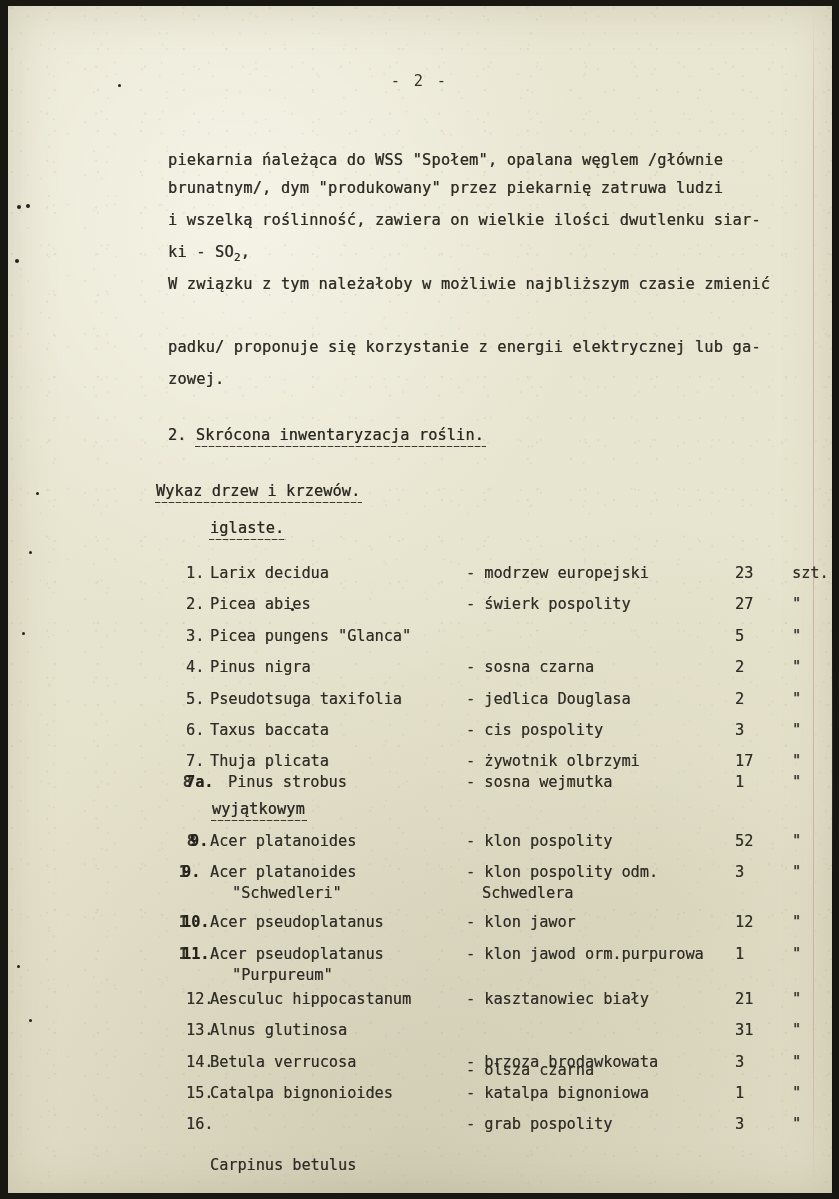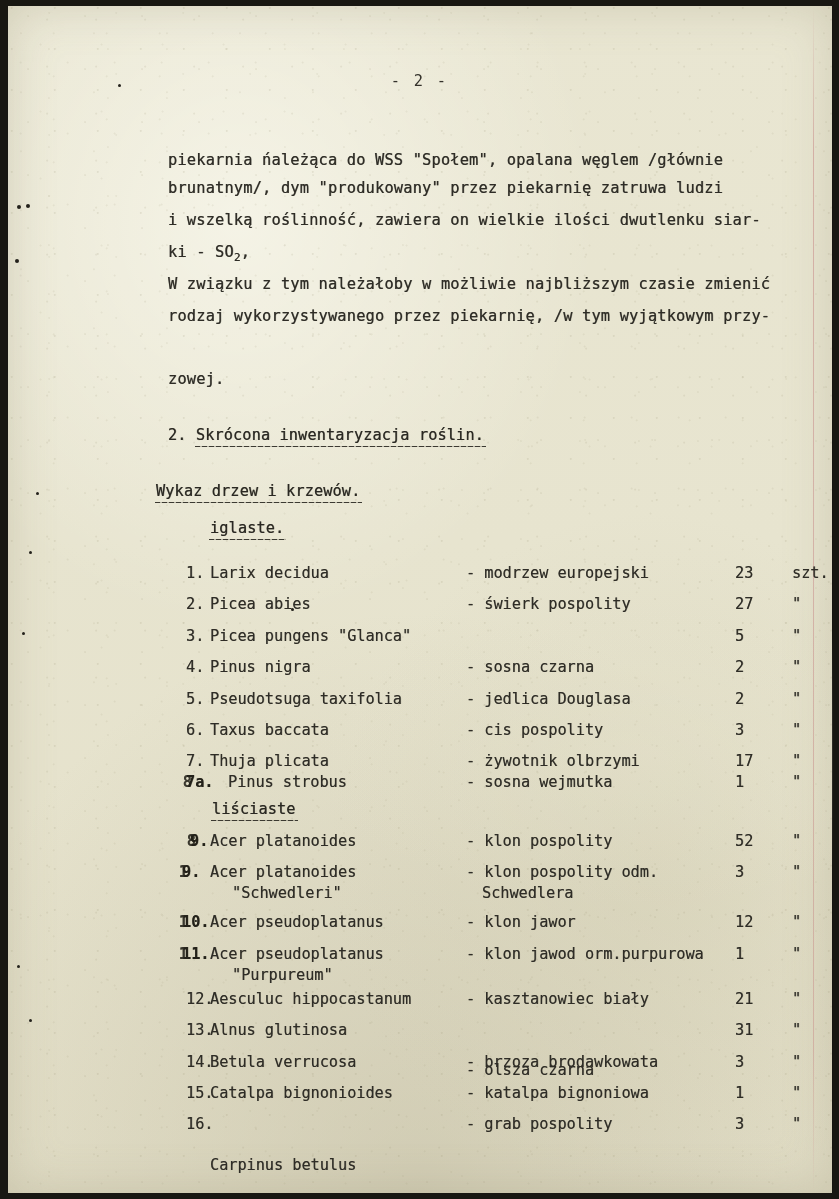--- a/index.html
+++ b/index.html
@@ -197,21 +197,21 @@
 
     <div class="pageno">- 2 -</div>
 
     <div class="ln body-ln" style="top:153px;">piekarnia ńależąca do WSS "Społem", opalana węglem /głównie</div>
     <div class="ln body-ln" style="top:181px;">brunatnym/, dym "produkowany" przez piekarnię zatruwa ludzi</div>
     <div class="ln body-ln" style="top:213px;">i wszelką roślinność, zawiera on wielkie ilości dwutlenku siar-</div>
 
     <div class="ln body-ln" style="top:245px;"><span>ki - SO</span><sub>2</sub><span>,</span></div>
 
     <div class="ln body-ln" style="top:277px;">W związku z tym należałoby w możliwie najbliższym czasie zmienić</div>
-    <div class="ln body-ln" style="top:309px;">rodzaj wykorzystywanego przez piekarnię, /w tym wyjątkowym przy-</div>
+    <div class="ln body-ln" style="top:340px;">padku/ proponuje się korzystanie z energii elektrycznej lub ga-</div>
     <div class="ln body-ln" style="top:372px;">zowej.</div>
 
     <div class="ln head" style="left:168px; top:428px;"><span>2.</span> <span class="u">Skrócona inwentaryzacja roślin.</span></div>
 
     <div class="ln head" style="left:156px; top:484px;"><span class="u">Wykaz drzew i krzewów.</span></div>
 
     <div class="ln head" style="left:210px; top:521px;text-decoration:underline;"><span class="u">iglaste.</span></div>
 
     <div class="row c-num" style="top:564px;">1.</div>
     <div class="row c-lat" style="top:564px;">Larix decidua</div>
@@ -253,21 +253,21 @@
     <div class="row c-pol" style="top:752px;"><span>-</span> <span>żywotnik olbrzymi</span></div>
     <div class="row c-cnt" style="top:752px;">17</div>
     <div class="row c-unit" style="top:752px;">"</div>
 
     <div class="row" style="left:186px; top:773px;"><span class="strike"><span class="over">8</span><span>7a.</span></span></div>
     <div class="row" style="left:228px; top:773px;">Pinus strobus</div>
     <div class="row c-pol" style="top:773px;"><span>-</span> <span>sosna wejmutka</span></div>
     <div class="row c-cnt" style="top:773px;">1</div>
     <div class="row c-unit" style="top:773px;">"</div>
 
-    <div class="ln head" style="left:212px; top:802px;"><span class="u">liściaste</span></div>
+    <div class="ln head" style="left:212px; top:802px;"><span class="u">wyjątkowym</span></div>
 
     <div class="row" style="left:190px; top:832px;"><span class="strike"><span class="over">8</span><span>9.</span></span></div>
     <div class="row c-lat" style="top:832px;">Acer platanoides</div>
     <div class="row c-pol" style="top:832px;"><span>-</span> <span>klon pospolity</span></div>
     <div class="row c-cnt" style="top:832px;">52</div>
     <div class="row c-unit" style="top:832px;">"</div>
 
     <div class="row" style="left:182px; top:863px;"><span class="strike"><span class="over">1</span><span>9.</span></span></div>
     <div class="row c-lat" style="top:863px;">Acer platanoides</div>
     <div class="row c-pol" style="top:863px;"><span>-</span> <span>klon pospolity odm.</span></div>

